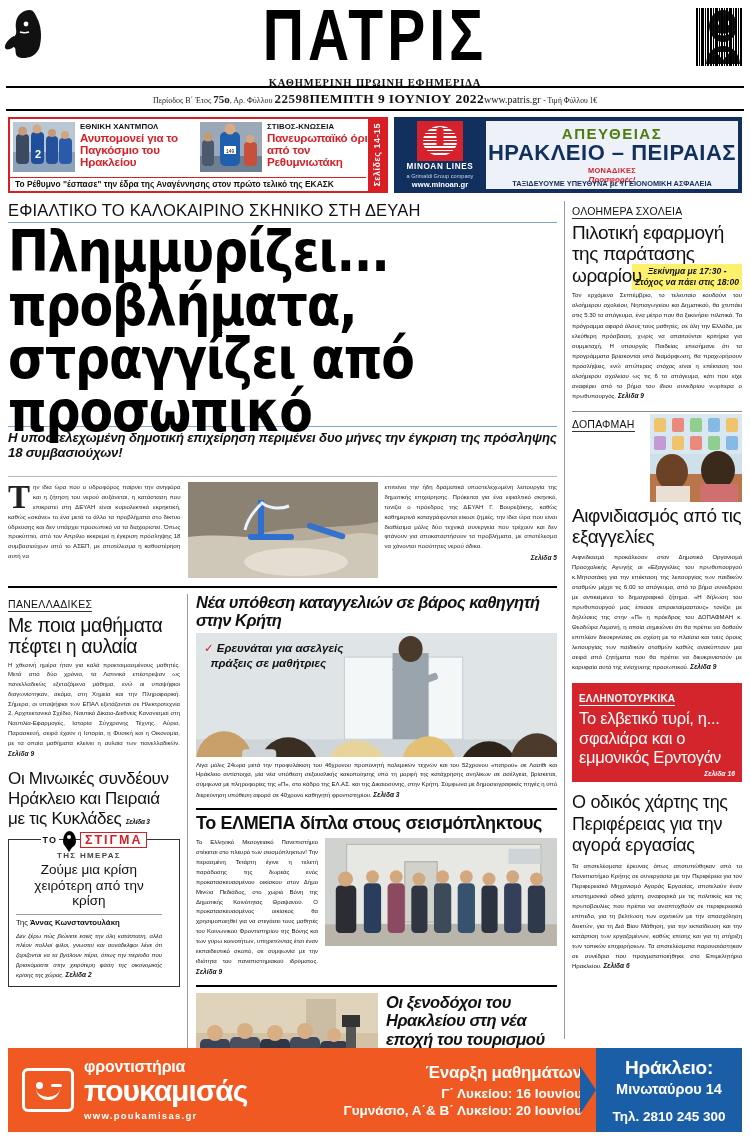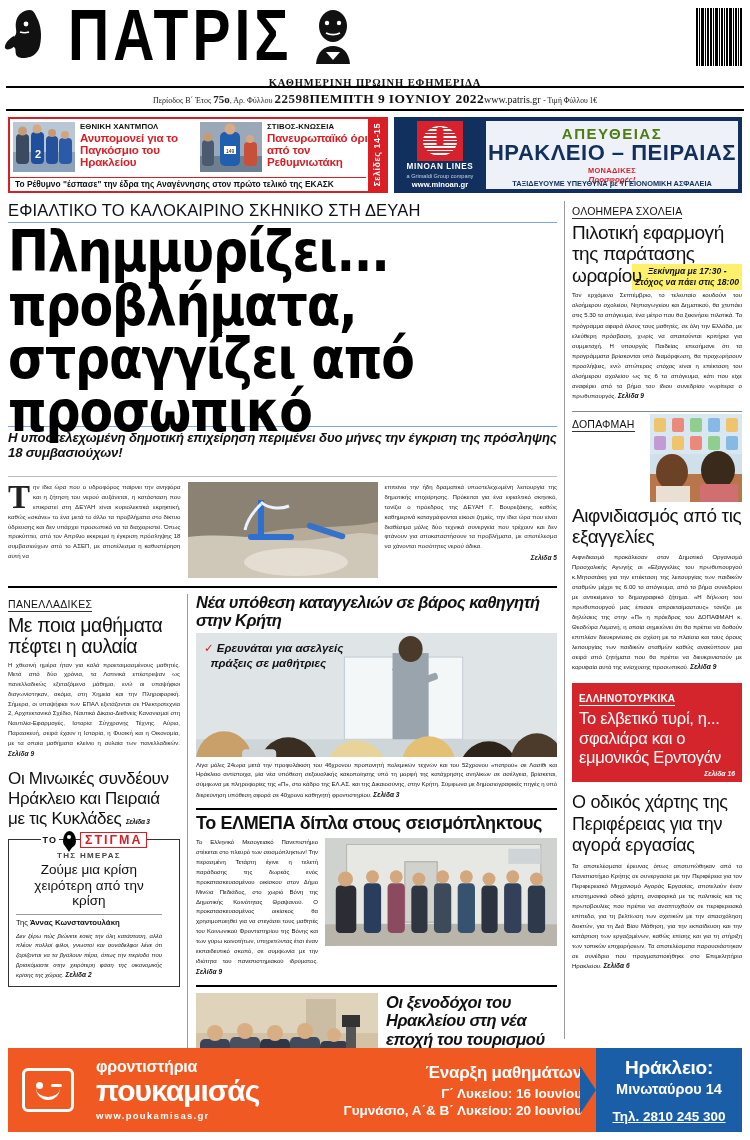--- a/index.html
+++ b/index.html
@@ -7,21 +7,21 @@
     width: 750px; height: 1140px;
     background: #ffffff;
     font-family: "Liberation Sans", "DejaVu Sans", sans-serif;
     color: #111;
     overflow: hidden;
   }
   .page { position: relative; width: 750px; height: 1140px; background:#fff; }
 
   
   .masthead { position: relative; height: 82px; padding-top: 4px; }
-  .masthead-inner { display: flex; align-items: center; justify-content: flex-start; height: 62px; gap: 14px; }
+  .masthead-inner { display: flex; align-items: center; justify-content: space-between; height: 62px; gap: 30px; }
   .mast-title {
     font-family: "Liberation Sans", sans-serif;
     font-weight: 700;
     font-size: 57px;
     letter-spacing: 4px;
     line-height: 1;
     color: #000;
     transform: scaleY(1.28);
     transform-origin: center;
   }
@@ -188,38 +188,38 @@
   .sb-body { font-size:6.05px; line-height:1.66; text-align:justify; margin-top:4px; clear:both; }
   .sb-photo { width:92px; height:88px; float:right; margin:0 0 3px 5px; overflow:hidden; position:relative; background:#e3d9c9;}
   .redbox { background:#d4252c; color:#fff; margin-top:10px; padding:5px 7px 5px 7px; }
   .redbox .rk { font-size:10px; font-weight:800; letter-spacing:.2px; border-bottom:1.2px solid #fff; display:inline-block; padding-bottom:1px;}
   .redbox .rh { font-size:16.5px; line-height:1.2; margin-top:3px; letter-spacing:-.3px; }
   .redbox .rref { text-align:right; font-size:6.8px; font-weight:800; font-style:italic; margin-top:2px; }
   .sb-head-lg { font-size:18px; line-height:1.2; letter-spacing:-.3px; margin-top:10px; }
 
   
   .bottom-ad { position:absolute; left:8px; right:8px; bottom:8px; height:84px; display:flex; background:#f05a22; }
-  .ba-left { flex: 0 0 300px; display:flex; align-items:center; gap:22px; padding-left:14px; }
+  .ba-left { flex: 0 0 300px; display:flex; align-items:center; gap:10px; padding-left:14px; }
   .ba-logo { width:52px; height:44px; border:3px solid #fff; border-radius:6px; position:relative; }
   .ba-eye { position:absolute; width:7px;height:7px;background:#fff;border-radius:50%; left:11px; top:11px;}
   .ba-wink { position:absolute; width:11px;height:3px;background:#fff;border-radius:2px; right:9px; top:13px;}
   .ba-smile { position:absolute; left:11px; right:11px; bottom:9px; height:12px; border-bottom:3px solid #fff; border-radius:0 0 40px 40px; }
   .ba-words .w1 { color:#fff; font-size:16px; font-weight:700; letter-spacing:-.2px; line-height:1; }
   .ba-words .w2 { color:#fff; font-size:30px; font-weight:800; letter-spacing:-1px; line-height:1.05; }
   .ba-words .w3 { color:#fff; font-size:9.5px; font-weight:700; letter-spacing:1.3px; margin-top:4px; }
   .ba-mid { flex:1; display:flex; flex-direction:column; align-items:flex-end; justify-content:center; padding-right:14px; }
   .ba-mid .m1 { color:#fff; font-size:17px; font-weight:800; letter-spacing:-.2px; }
   .ba-mid .m2 { color:#fff; font-size:13.5px; font-weight:700; margin-top:3px;}
   .ba-mid .m3 { color:#fff; font-size:13.5px; font-weight:700; margin-top:2px;}
   .ba-right { flex:0 0 146px; background:#1b5ea8; display:flex; flex-direction:column; align-items:center; justify-content:center; position:relative; }
   .ba-right:before { content:""; position:absolute; left:-16px; top:50%; transform:translateY(-50%);
     width:0;height:0;border-top:24px solid transparent;border-bottom:24px solid transparent;border-left:16px solid #1b5ea8; }
   .ba-right .r1 { color:#fff; font-size:19px; font-weight:800; letter-spacing:-.3px; }
   .ba-right .r2 { color:#fff; font-size:14.5px; font-weight:700; margin-top:2px;}
-  .ba-right .r3 { color:#fff; font-size:13.5px; font-weight:700; margin-top:12px;text-decoration:underline;}
+  .ba-right .r3 { color:#fff; font-size:13.5px; font-weight:700; margin-top:12px;}
 
   
   .ph { position:absolute; inset:0; }
 </style>
 </head>
 <body>
 
 <div class="page">
 
   <div class="masthead">

